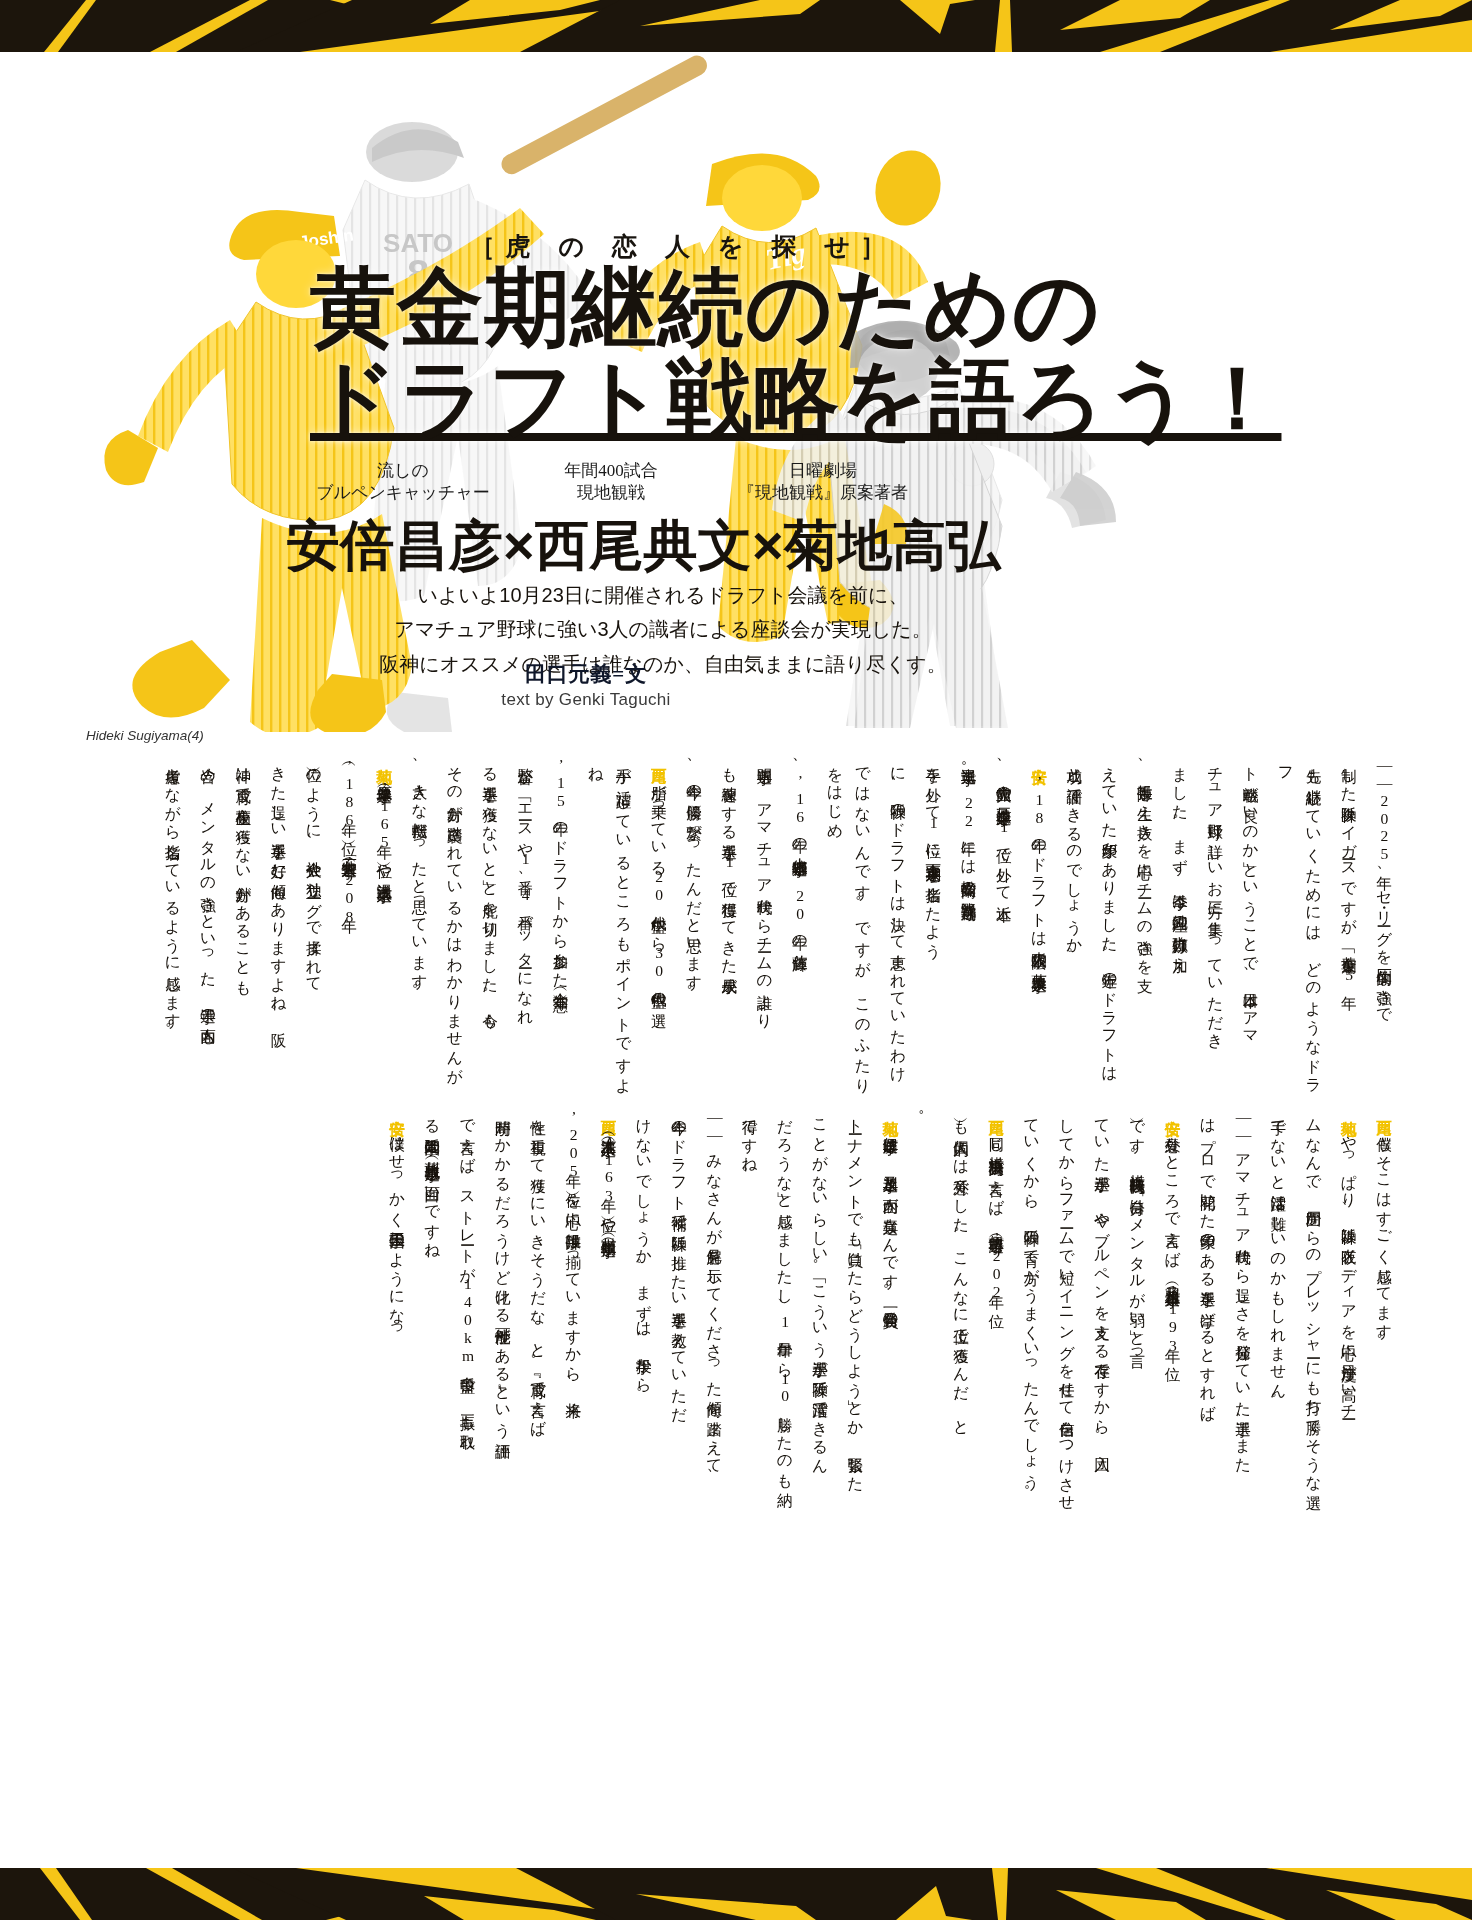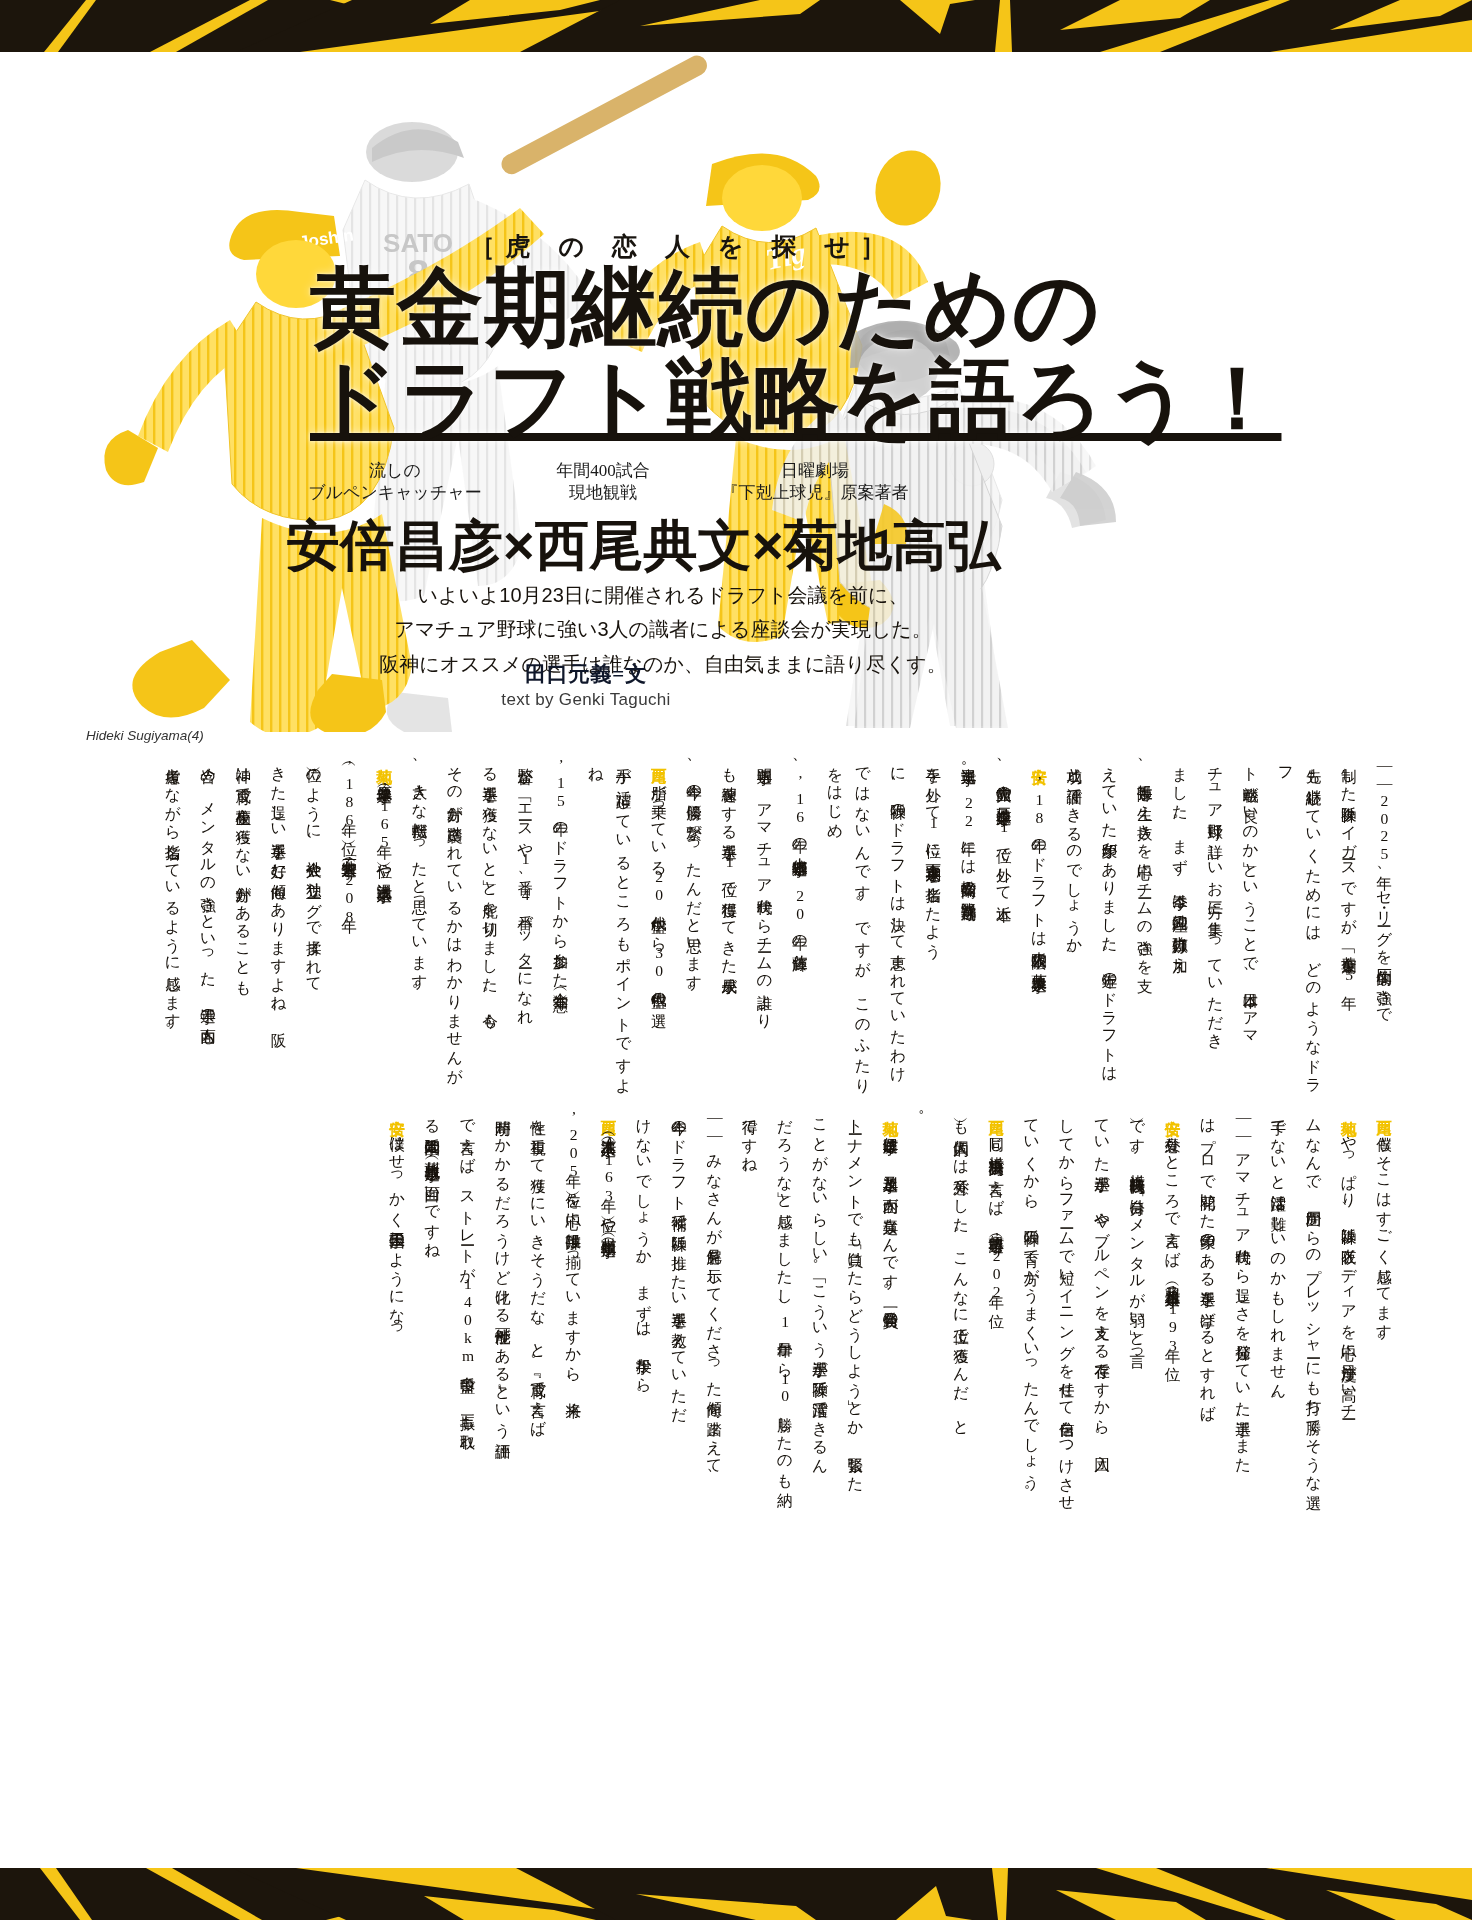--- a/index.html
+++ b/index.html
@@ -40,21 +40,21 @@
     font-weight:700;color:#17120c;
     font-size:86px;line-height:1.06;letter-spacing:.012em;
     margin-left:272px;white-space:nowrap;
     text-shadow:0 0 3px rgba(255,255,255,.75),0 0 10px rgba(255,255,255,.55);
     padding-left:38px;
   }
   .headline .l2{margin-left:0px;text-decoration:underline;}
 
   
   .creds{
-    position:absolute;top:460px;left:0;width:1441px;height:56px;
+    position:absolute;top:460px;left:8px;width:1441px;height:56px;
     display:flex;z-index:14;pointer-events:none;
   }
   .cred{
     position:absolute;text-align:center;line-height:1.32;
     font-size:17px;color:#1a1a1a;white-space:nowrap;
     font-family:"Liberation Serif","DejaVu Serif",serif;
   }
   .cred .ln{display:block;}
   .cred-0{left:290px;width:210px;}
   .cred-1{left:498px;width:210px;}
@@ -238,21 +238,21 @@
   <div class="cred cred-0">
     <span class="ln">流しの</span>
     <span class="ln">ブルペンキャッチャー</span>
   </div>
   <div class="cred cred-1">
     <span class="ln">年間400試合</span>
     <span class="ln">現地観戦</span>
   </div>
   <div class="cred cred-2">
     <span class="ln">日曜劇場</span>
-    <span class="ln">『下剋上球児』原案著者</span>
+    <span class="ln">『現地観戦』原案著者</span>
   </div>
 </div>
 
 <div class="names">安倍昌彦×西尾典文×菊地高弘</div>
 
 <div class="lead">
   <span class="ln">いよいよ10月23日に開催されるドラフト会議を前に、</span>
   <span class="ln">アマチュア野球に強い3人の識者による座談会が実現した。</span>
   <span class="ln">阪神にオススメの選手は誰なのか、自由気ままに語り尽くす。</span>
 </div>

